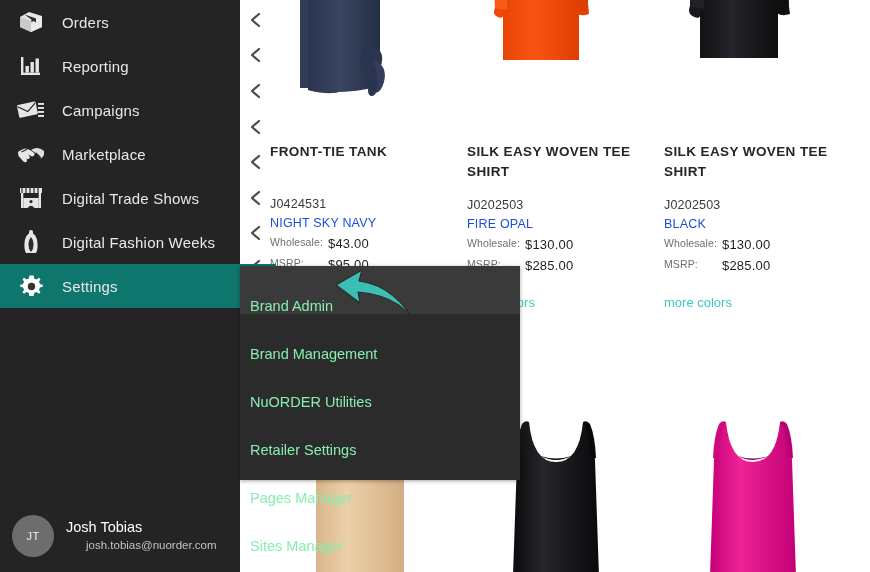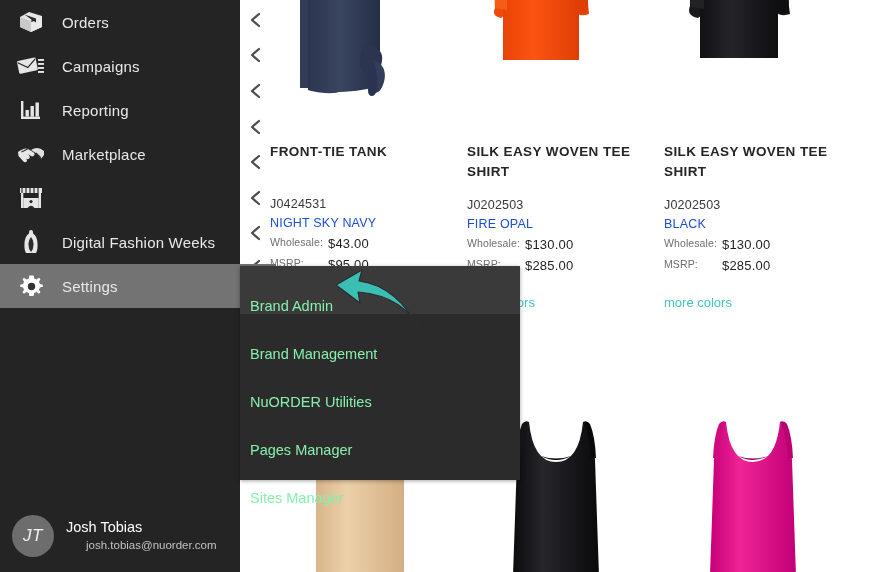--- a/index.html
+++ b/index.html
@@ -20,21 +20,21 @@
     z-index: 30;
   }
   .nav-list { position:absolute; left:0; top:0; width:276px; }
   .nav-item {
     position: relative;
     height: 44px;
     display: flex; align-items: center;
     padding-left: 14px;
     cursor: pointer;
   }
-  .nav-item.active { background:#737373; }
+  .nav-item.active { background:#0f766e; }
   .nav-icon {
     width: 34px; height: 30px;
     display:flex; align-items:center; justify-content:center;
     flex: 0 0 34px;
     margin-right: 14px;
   }
   .nav-icon svg { display:block; }
   .nav-label {
     color:#e8e8e8;
     font-size: 15px;
@@ -47,23 +47,22 @@
     position:absolute; left:0; bottom:0;
     width:240px; height:72px;
     display:flex; align-items:center;
     padding-left:12px;
   }
   .avatar {
     width:42px; height:42px; border-radius:50%;
     background:#6d6d6d;
     color:#f2f2f2;
     display:flex; align-items:center; justify-content:center;
-    font-size:17px; letter-spacing:.5px;
+    font-size:11px; letter-spacing:.5px;
     flex:0 0 42px;
-    font-style:italic;
   }
   .user-text { margin-left:12px; line-height:1.2; }
   .user-name { color:#ffffff; font-size:14.5px; font-weight:normal; }
   .user-email { color:#c2c2c2; font-size:11.5px; margin-top:3px;margin-left:20px; }
 
   
   .submenu {
     position:absolute;
     left:240px; top:266px;
     width:280px; height:214px;
@@ -388,49 +387,49 @@
             <path d="M2 7 L13 11 L13 22 L2 17 Z" fill="#c9c9c9"></path>
             <path d="M13 11 L24 6 L24 17 L13 22 Z" fill="#eaeaea"></path>
             <path d="M6.5 4.6 L18 8.6 L18 12.4 L15.6 11 L13.4 12.2 L13.4 9.6 Z" fill="#2b2b2b"></path>
           </svg>
         </span>
         <span class="nav-label">Orders</span>
       </div>
 
       <div class="nav-item">
         <span class="nav-icon">
+          <svg width="24" height="24" viewBox="0 0 24 24">
+            <rect x="2" y="3" width="2.4" height="18" fill="#e6e6e6"></rect>
+            <rect x="2" y="18.6" width="19" height="2.4" fill="#e6e6e6"></rect>
+            <rect x="6.5" y="12" width="3.4" height="6.6" fill="#e6e6e6"></rect>
+            <rect x="11.5" y="8" width="3.4" height="10.6" fill="#e6e6e6"></rect>
+            <rect x="16.5" y="4.5" width="3.4" height="14.1" fill="#e6e6e6"></rect>
+          </svg>
+        </span>
+        <span class="nav-label">Reporting</span>
+      </div>
+
+      <div class="nav-item">
+        <span class="nav-icon">
           <svg width="28" height="24" viewBox="0 0 28 24">
             <g transform="rotate(-12 11 12)">
               <rect x="1" y="5" width="19" height="13" rx="1.3" fill="#e6e6e6"></rect>
               <path d="M1.6 5.8 L10.5 12.6 L19.4 5.8 L19.4 7.4 L10.5 14.2 L1.6 7.4 Z" fill="#2b2b2b"></path>
             </g>
             <rect x="21" y="5" width="6" height="1.9" fill="#e6e6e6"></rect>
             <rect x="21" y="9" width="6" height="1.9" fill="#e6e6e6"></rect>
             <rect x="21" y="13" width="6" height="1.9" fill="#e6e6e6"></rect>
             <rect x="21" y="17" width="6" height="1.9" fill="#e6e6e6"></rect>
           </svg>
         </span>
         <span class="nav-label">Campaigns</span>
       </div>
 
       <div class="nav-item">
         <span class="nav-icon">
-          <svg width="24" height="24" viewBox="0 0 24 24">
-            <rect x="2" y="3" width="2.4" height="18" fill="#e6e6e6"></rect>
-            <rect x="2" y="18.6" width="19" height="2.4" fill="#e6e6e6"></rect>
-            <rect x="6.5" y="12" width="3.4" height="6.6" fill="#e6e6e6"></rect>
-            <rect x="11.5" y="8" width="3.4" height="10.6" fill="#e6e6e6"></rect>
-            <rect x="16.5" y="4.5" width="3.4" height="14.1" fill="#e6e6e6"></rect>
-          </svg>
-        </span>
-        <span class="nav-label">Reporting</span>
-      </div>
-
-      <div class="nav-item">
-        <span class="nav-icon">
           <svg width="28" height="22" viewBox="0 0 28 22">
             <path d="M1 9 Q 6 4 11 6 L16 9 Q 19 11 16.5 13 Q 15 14 13.5 12.8 L11 11 Q 14 14.5 12 15.8 Q 10.5 16.8 9 15.2 Q 11 18 9 19 Q 7.5 19.8 6 18 L1.5 13 Z" fill="#e6e6e6"></path>
             <path d="M27 8 Q 22 3.5 17 5.5 L14 7 L18 9.5 Q 22 12 24 16 L27 12 Z" fill="#e0e0e0"></path>
             <path d="M3 7 L9 4" stroke="#2b2b2b" stroke-width="1.1" fill="none"></path>
             <path d="M4.5 9 L10.5 6" stroke="#2b2b2b" stroke-width="1.1" fill="none"></path>
             <path d="M19 10 Q 23 13 24.5 16.5" stroke="#2b2b2b" stroke-width="1.1" fill="none"></path>
           </svg>
         </span>
         <span class="nav-label">Marketplace</span>
       </div>
@@ -440,20 +439,21 @@
           <svg width="26" height="24" viewBox="0 0 26 24">
             <path d="M2 2 L24 2 L24 7 L2 7 Z" fill="#e6e6e6"></path>
             <path d="M4 2 L4 7 M8 2 L8 7 M12 2 L12 7 M16 2 L16 7 M20 2 L20 7" stroke="#2b2b2b" stroke-width="1.2"></path>
             <rect x="3" y="7" width="2.3" height="15" fill="#e6e6e6"></rect>
             <rect x="20.7" y="7" width="2.3" height="15" fill="#e6e6e6"></rect>
             <rect x="5.3" y="12" width="15.4" height="10" fill="#e6e6e6"></rect>
             <circle cx="13" cy="15.6" r="1.6" fill="#2b2b2b"></circle>
             <path d="M9.5 22 Q 13 17.5 16.5 22 Z" fill="#2b2b2b"></path>
           </svg>
         </span>
+        <span class="nav-label">Digital Trade Shows</span>
       </div>
 
       <div class="nav-item">
         <span class="nav-icon">
           <svg width="20" height="26" viewBox="0 0 20 26">
             <path d="M10 1 Q 12 1 12 3 L12 4.5 Q 16 7 16.5 14 Q 17 21 15 24 L5 24 Q 3 21 3.5 14 Q 4 7 8 4.5 L8 3 Q 8 1 10 1 Z" fill="#e6e6e6"></path>
             <path d="M10 8 Q 12.6 11 12.6 15 Q 12.6 20 10 23 Q 7.4 20 7.4 15 Q 7.4 11 10 8 Z" fill="#2b2b2b"></path>
           </svg>
         </span>
         <span class="nav-label">Digital Fashion Weeks</span>
@@ -481,20 +481,23 @@
 
   <div class="submenu">
     <div class="submenu-item active">
       <span>Brand Admin</span>
     </div>
     <div class="submenu-item">
       <span>Brand Management</span>
     </div>
     <div class="submenu-item">
       <span>NuORDER Utilities</span>
+    </div>
+    <div class="submenu-item">
+      <span>Retailer Settings</span>
     </div>
     <div class="submenu-item">
       <span>Pages Manager</span>
     </div>
     <div class="submenu-item">
       <span>Sites Manager</span>
     </div>
   </div>
 
   <div class="anno-arrow">

